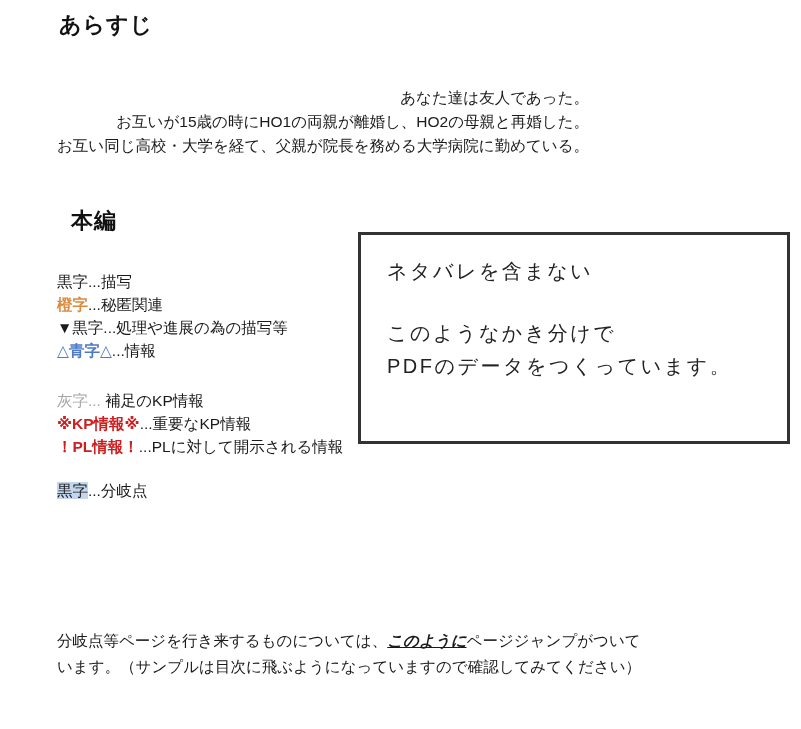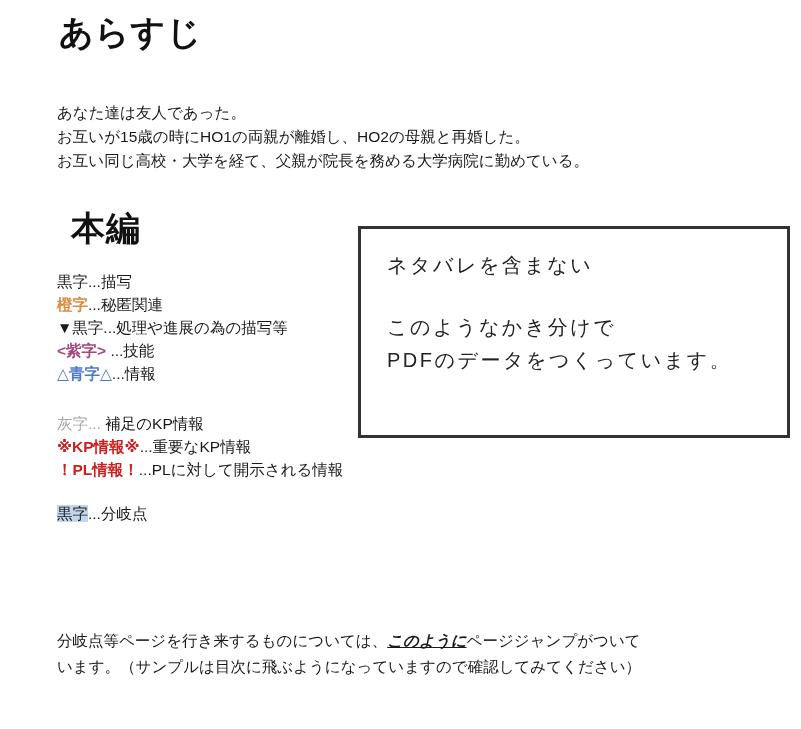--- a/index.html
+++ b/index.html
@@ -9,35 +9,35 @@
     width: 801px;
     height: 729px;
     background: #ffffff;
     font-family: "Liberation Sans", "DejaVu Sans", sans-serif;
     color: #1a1a1a;
     overflow: hidden;
   }
   .h1 {
     position: absolute;
     left: 59px;
-    font-size: 34px;
+    font-size: 22px;
     font-weight: bold;
     color: #111111;
     letter-spacing: 1px;
   }
   #synopsis-heading { top: 10px; }
   #main-heading { top: 206px; margin-left: 12px; }
   .para {
     position: absolute;
     left: 57px;
     font-size: 15.5px;
     line-height: 24px;
     color: #1a1a1a;
   }
-  #synopsis-para { top: 101px; }
+  #synopsis-para { top: 86px; text-align: right; }
   .legend {
     position: absolute;
     left: 57px;
     top: 270px;
     font-size: 15.5px;
     line-height: 23px;
     color: #1a1a1a;
   }
   .legend .line { height: 23px; white-space: pre; }
   .spacer-a { height: 27px; }
@@ -47,21 +47,21 @@
   .c-blue   { color: #4D79C7; }
   .c-blue-b { color: #4D79C7; font-weight: bold; }
   .c-gray   { color: #A6A6A6; }
   .c-red    { color: #CC1F1F; font-weight: bold; }
   .c-green  { color: #7FBA61; }
   .hl-gray  { background: #EDEDED; }
   .hl-blue  { background: #C3D6EE; }
   .sample-box {
     position: absolute;
     left: 358px;
-    top: 226px;
+    top: 232px;
     width: 432px;
     height: 212px;
     border: 3px solid #333333;
     background: #ffffff;
     padding: 20px 10px 0 26px;
     font-size: 20px;
     line-height: 33px;
     letter-spacing: 2.5px;
     color: #222222;
   }
@@ -96,21 +96,20 @@
     <div>お互いが15歳の時にHO1の両親が離婚し、HO2の母親と再婚した。</div>
     <div>お互い同じ高校・大学を経て、父親が院長を務める大学病院に勤めている。</div>
   </div>
 
   <div class="h1" id="main-heading">本編</div>
 
   <div class="legend">
     <div class="line"><span>黒字...描写</span></div>
     <div class="line"><span class="c-orange">橙字</span><span>...秘匿関連</span></div>
     <div class="line"><span>▼黒字...処理や進展の為の描写等</span></div>
-    <div class="line"><span class="c-purple">&lt;紫字&gt;</span><span> ...技能</span></div>
     <div class="line"><span class="c-blue">△</span><span class="c-blue-b">青字</span><span class="c-blue">△</span><span>...情報</span></div>
     <div class="spacer-a"></div>
     <div class="line"><span class="c-gray">灰字...</span><span> 補足のKP情報</span></div>
     <div class="line"><span class="c-red">※KP情報※</span><span>...重要なKP情報</span></div>
     <div class="line"><span class="c-red">！PL情報！</span><span>...PLに対して開示される情報</span></div>
     <div class="spacer-b"></div>
     <div class="line"><span class="hl-blue">黒字</span><span>...分岐点</span></div>
   </div>
 
   <div class="sample-box">

